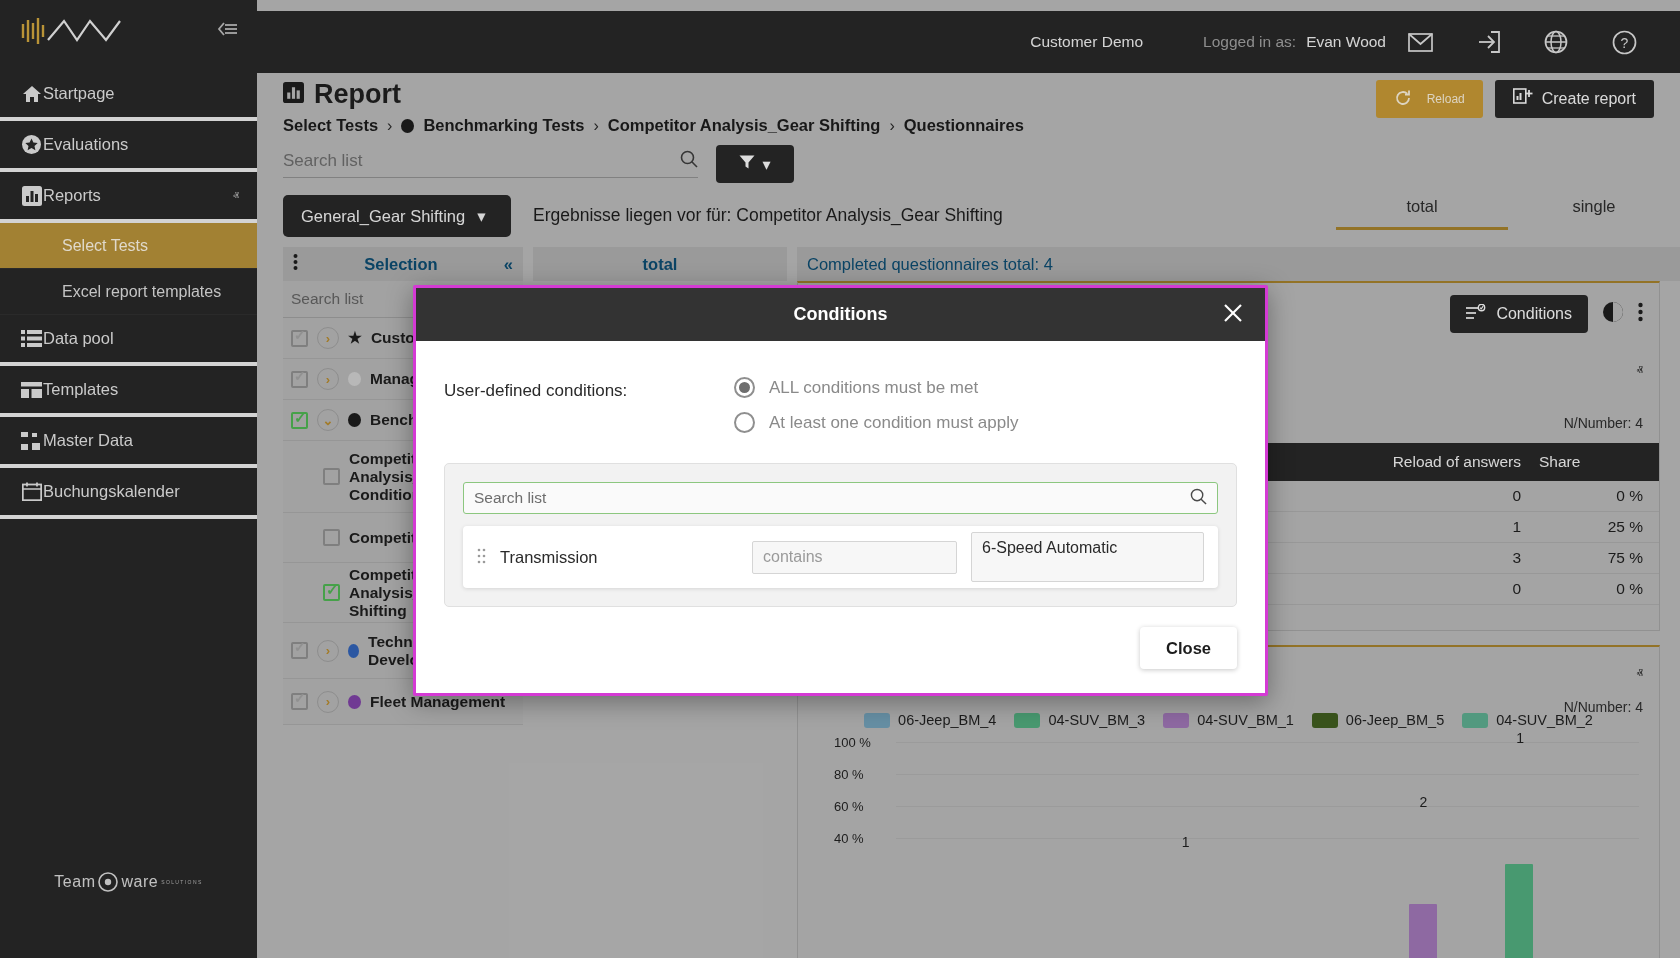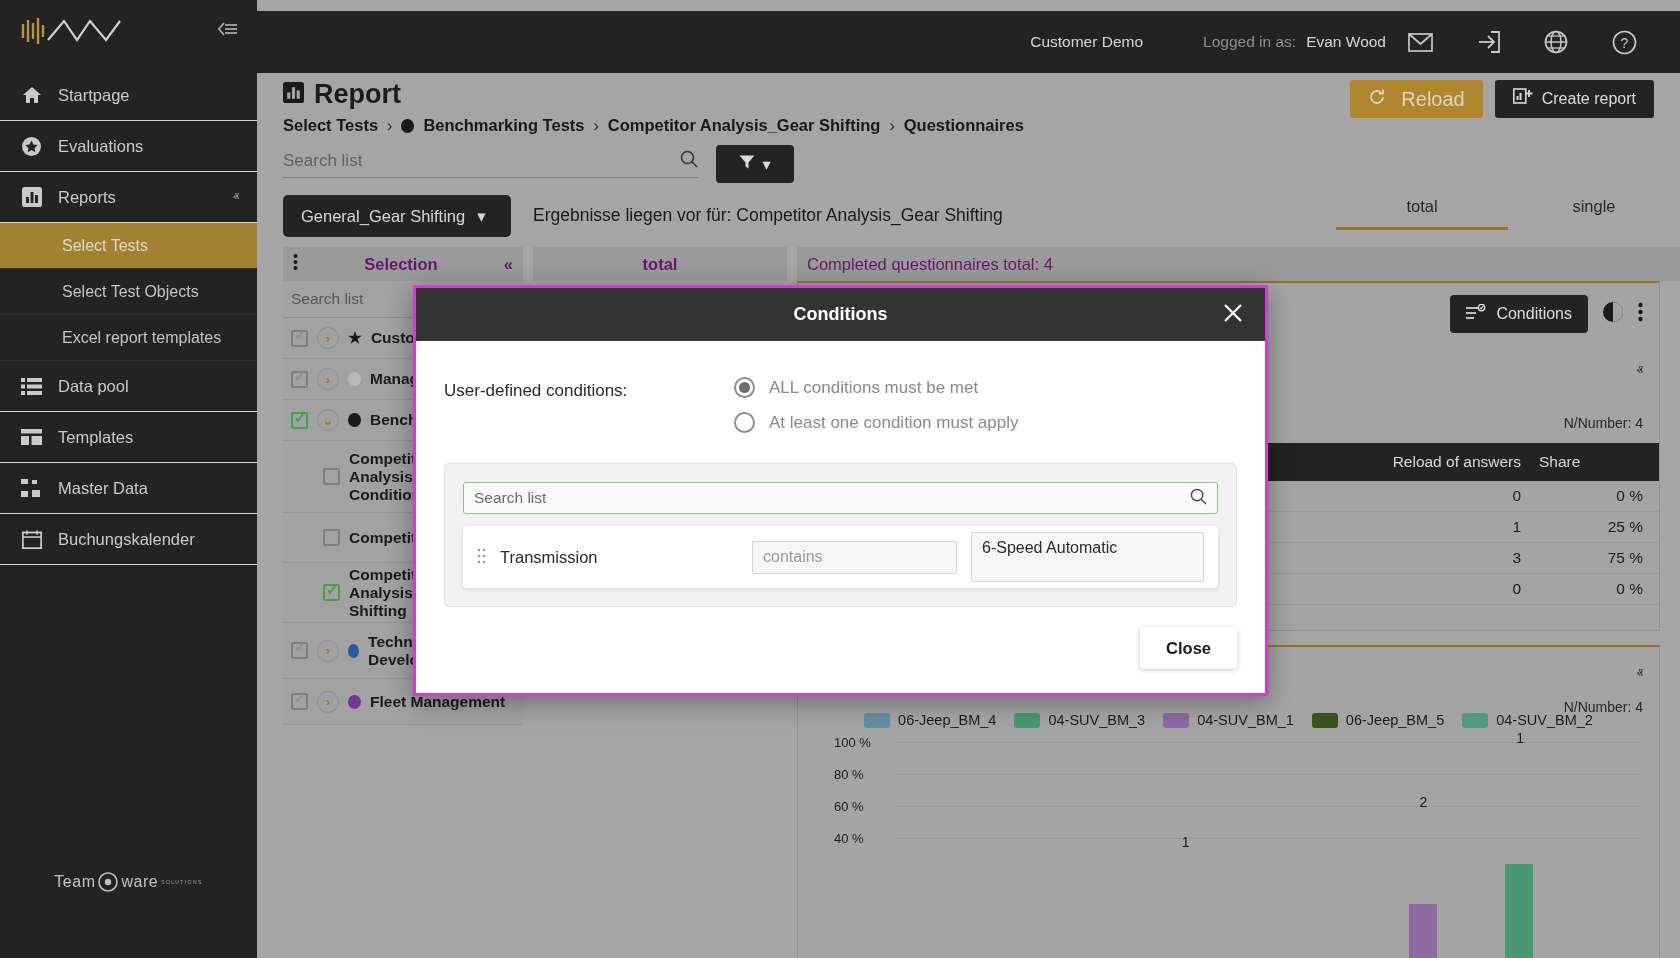--- a/index.html
+++ b/index.html
@@ -17,24 +17,24 @@
     background: #262626; color: #d8d8d8; z-index: 5;
   }
   .brand-row {
     height: 62px; display: flex; align-items: center;
     padding: 0 18px 0 20px; justify-content: space-between;
   }
   .logo { display: flex; align-items: center; }
   .collapse-ic { color: #cfcfcf; opacity: .85; cursor: pointer; }
   .nav { margin-top: 8px; }
   .nav-item {
-    display: flex; align-items: center; gap: 15px;
+    display: flex; align-items: center; gap: 0;
     height: 51px; padding: 0 18px 0 20px;
     font-size: 16.5px; color: #dcdcdc; cursor: pointer;
-    border-bottom: 1px solid #e5e5e5; position: relative;
+    border-bottom: 4px solid #e5e5e5; position: relative;
   }
   .nav-item .ic { width: 23px; display:flex; align-items:center; justify-content:center; flex:0 0 23px; }
   .nav-item .lbl { flex: 1; }
   .nav-item .chev { opacity: .8; font-size: 12px; }
   .sub-item {
     height: 46px; display: flex; align-items: center;
     padding-left: 62px; font-size: 16px; color: #d5d5d5;
     cursor: pointer; border-bottom: 1px solid #2e2e2e;
   }
   .sub-item.active { background: #b08c38; color: #f3ecdd; }
@@ -68,21 +68,21 @@
   .breadcrumb {
     display: flex; align-items: center; gap: 9px; margin-top: 6px;
     font-size: 16.5px; font-weight: bold; color: #1b1b1b;
   }
   .bc-sep { font-weight: normal; color: #2a2a2a; font-size: 16px; }
   .dot { width: 13px; height: 14px; border-radius: 50%; display: inline-block; }
 
   .head-actions { position: absolute; right: 26px; top: 18px; display: flex; gap: 12px; }
   .btn-gold {
     background: #bf9333; color: #f0e6d2; border: none; border-radius: 3px;
-    height: 38px; padding: 0 18px; font-size: 20px; display:flex; align-items:center; gap:15px;
+    height: 38px; padding: 0 18px; font-size: 12px; display:flex; align-items:center; gap:15px;
     cursor: pointer; font-family: inherit;
   }
   .btn-dark {
     background: #262626; color: #ececec; border: none; border-radius: 3px;
     height: 38px; padding: 0 18px; font-size: 16px; display:flex; align-items:center; gap:9px;
     cursor: pointer; font-family: inherit;
   }
 
   .search-row { display: flex; align-items: center; gap: 18px; padding: 10px 26px 0 26px; }
   .searchbox {
@@ -112,21 +112,21 @@
     padding-bottom: 11px; cursor: pointer;
   }
   .tab.active { border-bottom: 3px solid #a07d2b; }
 
   
   .cols { display: flex; gap: 10px; padding: 10px 0 0 26px; height: 100%; }
   .col-sel { width: 240px; }
   .col-head {
     background: #a8a8a8; height: 34px; display:flex; align-items:center;
     justify-content: space-between; padding: 0 10px; font-weight: bold;
-    font-size: 16.5px; color: #701a75; text-align: center;
+    font-size: 16.5px; color: #0c4a6e; text-align: center;
   }
   .col-body { background: #b0b0b0; }
   .mini-search {
     border-bottom: 1px solid #9a9a9a; padding: 9px 8px; font-size: 15.5px; color: #606060;
   }
   .tree-row {
     display: flex; align-items: center; gap: 9px; padding: 9px 8px;
     border-bottom: 1px solid #a3a3a3; font-size: 15.5px; color: #1d1d1d; font-weight: bold;
   }
   .tree-row.child { padding-left: 40px; font-weight: bold; }
@@ -313,23 +313,20 @@
               <rect x="8.5" y="5" width="3" height="11" fill="#262626"></rect>
               <rect x="13" y="8" width="3" height="8" fill="#262626"></rect>
             </svg>
         </span>
         <span class="lbl">Reports</span>
         <span class="chev">ⱏ</span>
       </div>
 
       <div class="sub-item active">
         <span>Select Tests</span>
-      </div>
-      <div class="sub-item">
-        <span>Select Test Objects</span>
       </div>
       <div class="sub-item">
         <span>Excel report templates</span>
       </div>
 
       <div class="nav-item">
         <span class="ic">
           <svg width="21" height="17" viewBox="0 0 21 17">
               <g fill="#dcdcdc">
                 <rect x="0" y="0" width="4" height="4"></rect>

